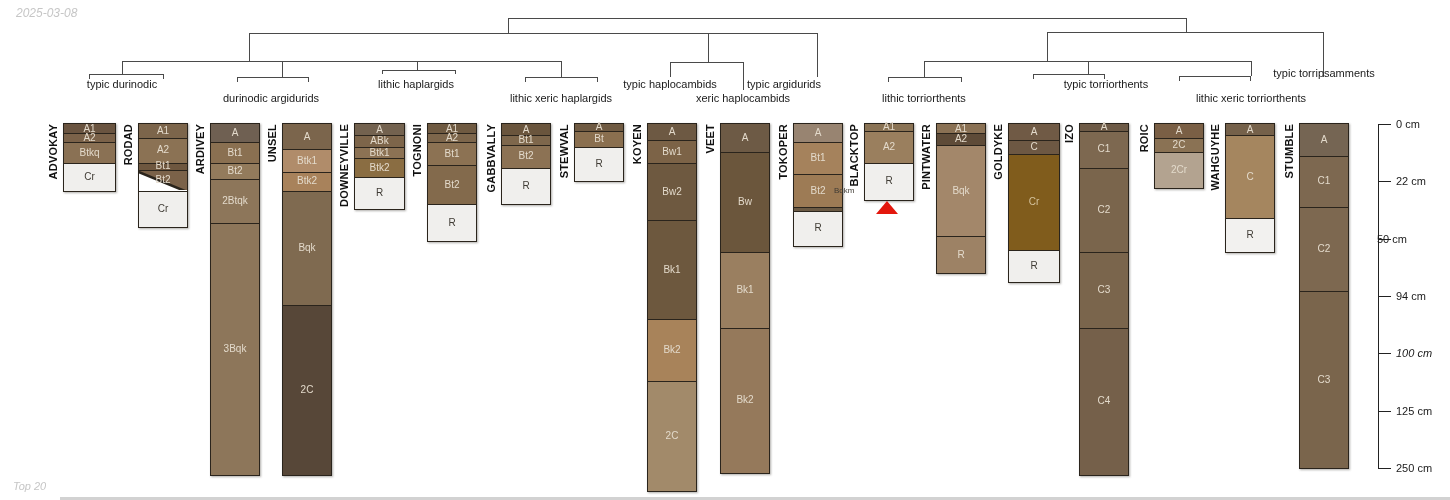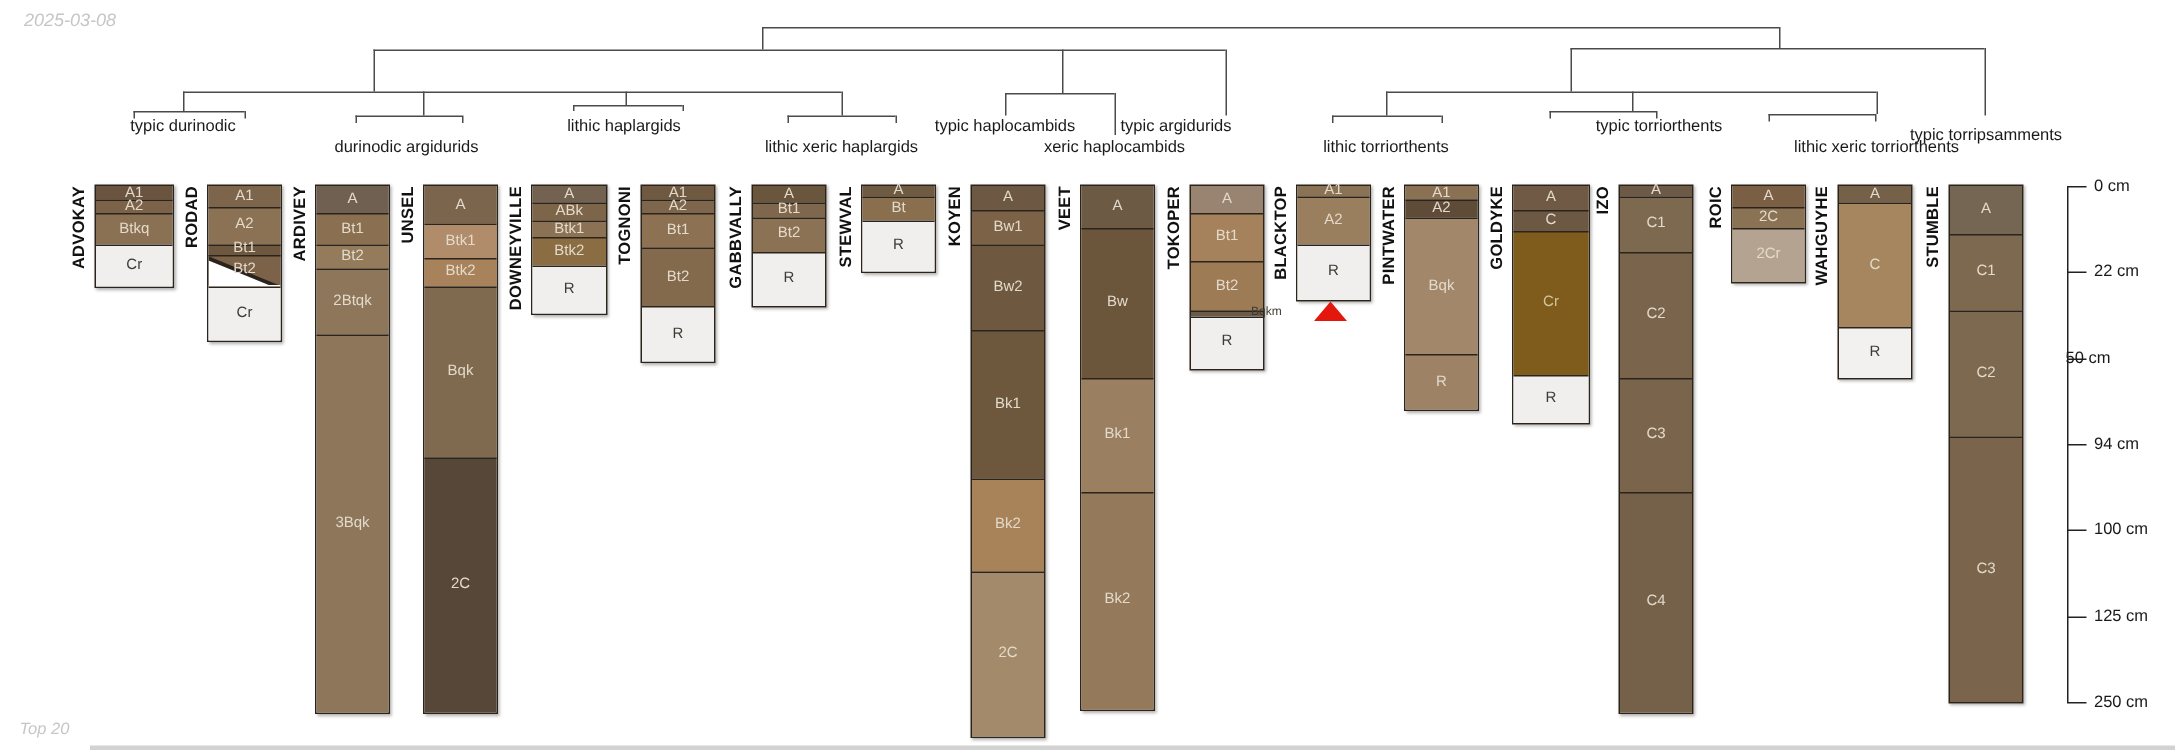--- a/index.html
+++ b/index.html
@@ -78,21 +78,21 @@
       <div class="glabel" style="left: 122px; top: 78px;">typic durinodic</div>
       <div class="glabel" style="left: 271px; top: 92px;">durinodic argidurids</div>
       <div class="glabel" style="left: 416px; top: 78px;">lithic haplargids</div>
       <div class="glabel" style="left: 561px; top: 92px;">lithic xeric haplargids</div>
       <div class="glabel" style="left: 670px; top: 78px;">typic haplocambids</div>
       <div class="glabel" style="left: 743px; top: 92px;">xeric haplocambids</div>
       <div class="glabel" style="left: 784px; top: 78px;">typic argidurids</div>
       <div class="glabel" style="left: 924px; top: 92px;">lithic torriorthents</div>
       <div class="glabel" style="left: 1106px; top: 78px;">typic torriorthents</div>
       <div class="glabel" style="left: 1251px; top: 92px;">lithic xeric torriorthents</div>
-      <div class="glabel" style="left: 1324px; top: 84px;">typic torripsamments</div>
+      <div class="glabel" style="left: 1324px; top: 67px;">typic torripsamments</div>
       <div class="sname" style="left: 47px; top: 124px;">ADVOKAY</div>
       <div class="col" style="left: 63px; top: 123px; width: 53px; height: 68.5057px;">
         <div class="hz" style="top: 0px; height: 9.1732px; background: rgb(106, 84, 64);"></div>
         <div class="hlabel" style="top: -1.4134px; color: rgb(227, 218, 203);">A1</div>
         <div class="hz hz-border" style="top: 9.1732px; height: 9.1732px; background: rgb(123, 98, 73);"></div>
         <div class="hlabel" style="top: 7.7598px; color: rgb(227, 218, 203);">A2</div>
         <div class="hz hz-border" style="top: 18.3464px; height: 20.6397px; background: rgb(138, 113, 84);"></div>
         <div class="hlabel" style="top: 22.6662px; color: rgb(227, 218, 203);">Btkq</div>
         <div class="hz hz-border" style="top: 38.9861px; height: 27.5196px; background: rgb(240, 239, 237);"></div>
         <div class="hlabel" style="top: 46.7459px; color: rgb(63, 59, 52);">Cr</div>
@@ -213,21 +213,21 @@
       </div>
       <div class="sname" style="left: 777px; top: 124px;">TOKOPER</div>
       <div class="col" style="left: 793px; top: 123px; width: 50px; height: 123.545px;">
         <div class="hz" style="top: 0px; height: 18.3464px; background: rgb(152, 132, 113);"></div>
         <div class="hlabel" style="top: 3.1732px; color: rgb(227, 218, 203);">A</div>
         <div class="hz hz-border" style="top: 18.3464px; height: 32.1062px; background: rgb(165, 130, 92);"></div>
         <div class="hlabel" style="top: 28.3995px; color: rgb(227, 218, 203);">Bt1</div>
         <div class="hz hz-border" style="top: 50.4526px; height: 32.1062px; background: rgb(157, 123, 85);"></div>
         <div class="hlabel" style="top: 60.5057px; color: rgb(227, 218, 203);">Bt2</div>
         <div class="hz hz-border" style="top: 82.5588px; height: 4.5866px; background: rgb(107, 90, 68);"></div>
-        <div class="hlabel small" style="top: 79px; color: rgb(63, 59, 52); margin-left: 40px;">Bqkm</div>
+        <div class="hlabel small" style="top: 62px; color: rgb(63, 59, 52); margin-left: 40px;">Bqkm</div>
         <div class="hz hz-border" style="top: 87.1454px; height: 34.3995px; background: rgb(240, 239, 237);"></div>
         <div class="hlabel" style="top: 98.3451px; color: rgb(63, 59, 52);">R</div>
       </div>
       <div class="sname" style="left: 848px; top: 124px;">BLACKTOP</div>
       <div class="col" style="left: 864px; top: 123px; width: 50px; height: 77.6789px;">
         <div class="hz" style="top: 0px; height: 6.8799px; background: rgb(138, 115, 85);"></div>
         <div class="hlabel" style="top: -2.56005px; color: rgb(227, 218, 203);">A1</div>
         <div class="hz hz-border" style="top: 6.8799px; height: 32.1062px; background: rgb(154, 127, 94);"></div>
         <div class="hlabel" style="top: 16.933px; color: rgb(227, 218, 203);">A2</div>
         <div class="hz hz-border" style="top: 38.9861px; height: 36.6928px; background: rgb(240, 239, 237);"></div>
@@ -300,21 +300,21 @@
       <div class="axis-line" style="left: 1378px; top: 124px; height: 343.995px;"></div>
       <div class="axis-tick" style="left: 1378px; top: 124px; width: 13px;"></div>
       <div class="axis-lab" style="left: 1396px; top: 118px;">0 cm</div>
       <div class="axis-tick" style="left: 1378px; top: 181.332px; width: 13px;"></div>
       <div class="axis-lab" style="left: 1396px; top: 175.332px;">22 cm</div>
       <div class="axis-tick" style="left: 1378px; top: 238.665px; width: 13px;"></div>
       <div class="axis-lab" style="left: 1340px; top: 232.665px; padding-left: 37px;">50 cm</div>
       <div class="axis-tick" style="left: 1378px; top: 295.998px; width: 13px;"></div>
       <div class="axis-lab" style="left: 1396px; top: 289.998px;">94 cm</div>
       <div class="axis-tick" style="left: 1378px; top: 353.33px; width: 13px;"></div>
-      <div class="axis-lab" style="left: 1396px; top: 347.33px;">100 cm</div>
+      <div class="axis-lab" style="left: 1396px; top: 347.33px; font-style: italic;">100 cm</div>
       <div class="axis-tick" style="left: 1378px; top: 410.662px; width: 13px;"></div>
       <div class="axis-lab" style="left: 1396px; top: 404.662px;">125 cm</div>
       <div class="axis-tick" style="left: 1378px; top: 467.995px; width: 13px;"></div>
       <div class="axis-lab" style="left: 1396px; top: 461.995px;">250 cm</div>
       <div class="tri" style="left: 876px; top: 201px; width: 22px; height: 13px; background: rgb(227, 23, 13);"></div>
     </div>
   <div class="wm wm-bottom">Top 20</div>
   <div class="bottom-strip" style="left:60px;top:497px;width:1390px;height:3px;"></div>
 </div>
 

